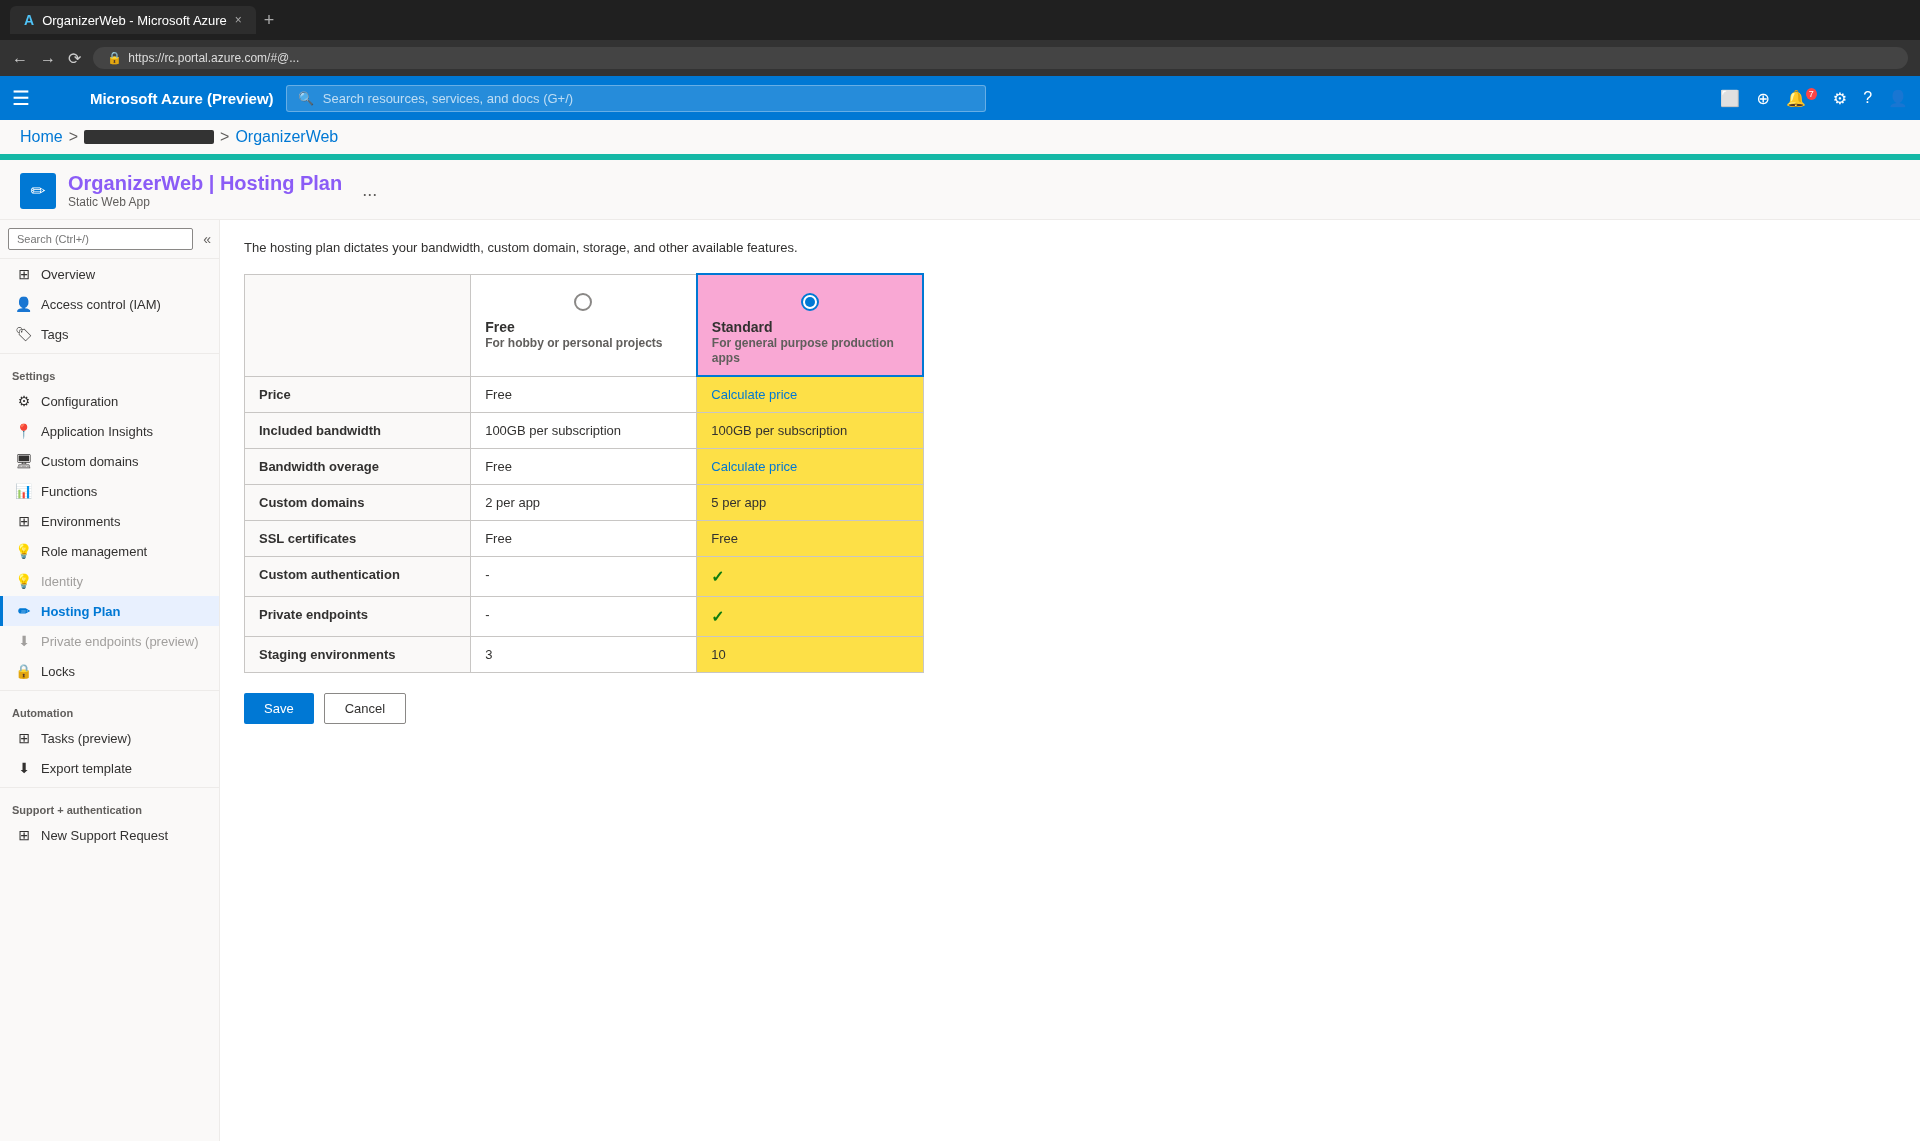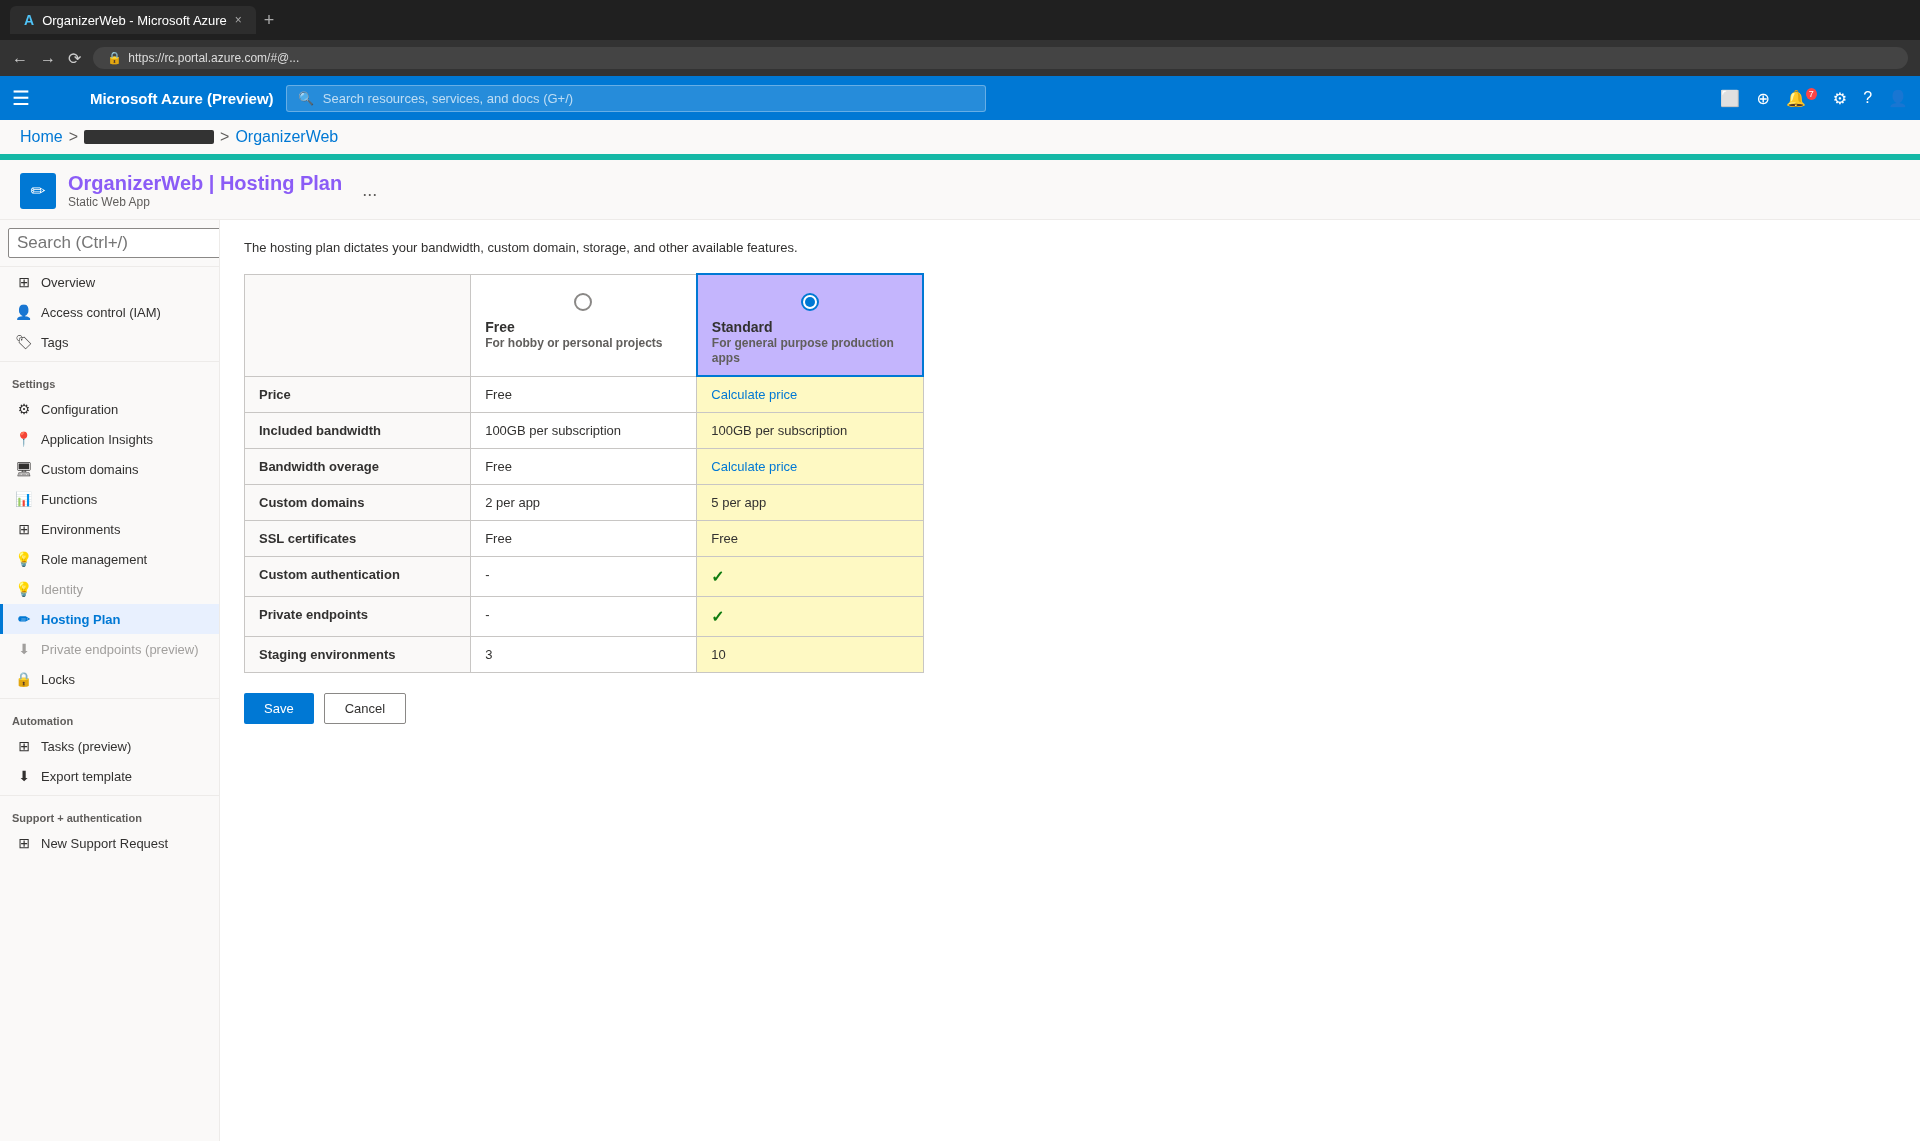--- a/index.html
+++ b/index.html
@@ -132,21 +132,21 @@
       display: flex;
       align-items: center;
       gap: 6px;
       border-bottom: 1px solid #edebe9;
     }
     .sidebar-search input {
       flex: 1;
       border: 1px solid #8a8886;
       border-radius: 2px;
       padding: 4px 8px;
-      font-size: 17px;
+      font-size: 11px;
       outline: none;
     }
     .collapse-btn { color: #605e5c; cursor: pointer; font-size: 14px; margin-left: 4px; }
     .sidebar-item {
       padding: 7px 12px;
       display: flex;
       align-items: center;
       gap: 8px;
       cursor: pointer;
       color: #323130;
@@ -196,28 +196,28 @@
       text-align: left;
       font-size: 13px;
       vertical-align: top;
     }
     .plan-table th { font-weight: 600; }
     .plan-header-cell {
       text-align: center;
       padding: 10px;
     }
     .plan-header-cell.selected {
-      background: #c4b5fd;
+      background: #f9a8d4;
       border: 2px solid #0078d4;
     }
     .plan-name { font-weight: 700; font-size: 14px; display: block; }
     .plan-desc { font-size: 12px; color: #605e5c; margin-top: 3px; }
     .feature-col { font-weight: 700; background: #faf9f8; width: 200px; }
     .free-col { width: 200px; }
-    .std-col { width: 200px; background: #fef9c3; }
+    .std-col { width: 200px; background: #fde047; }
     .link-blue { color: #0078d4; text-decoration: none; cursor: pointer; }
     .check-green { color: #107c10; font-size: 16px; font-weight: 700; }
     .radio-container { display: flex; justify-content: center; padding: 8px 0; }
     .radio-btn {
       width: 18px; height: 18px;
       border-radius: 50%;
       border: 2px solid #8a8886;
       display: flex; align-items: center; justify-content: center;
       cursor: pointer;
       background: white;

